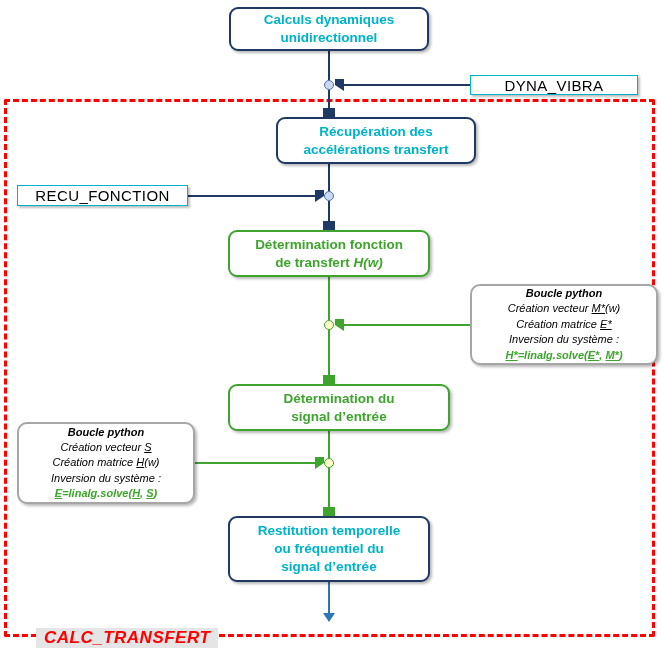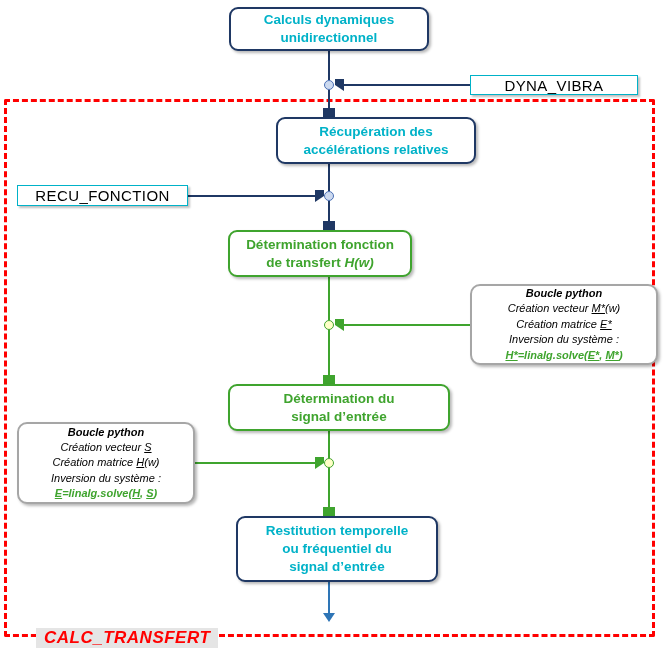--- a/index.html
+++ b/index.html
@@ -107,34 +107,34 @@
   <div class="connector cyellow" style="left:324px; top:320px;"></div>
   <div class="connector cyellow" style="left:324px; top:458px;"></div>
 
   <div class="node navy" style="left:229px; top:7px; width:200px; height:44px;">
     <span>Calculs dynamiques</span>
     <span>unidirectionnel</span>
   </div>
 
   <div class="node navy" style="left:229px; top:117px; width:200px; height:47px;margin-left:47px;">
     <span>Récupération des</span>
-    <span>accélérations relatives</span>
+    <span>accélérations transfert</span>
   </div>
 
-  <div class="node green" style="left:228px; top:230px; width:184px; height:47px;">
+  <div class="node green" style="left:228px; top:230px; width:202px; height:47px;">
     <span>Détermination fonction</span>
     <span><span>de transfert </span><span class="formula-i">H(w)</span></span>
   </div>
 
   <div class="node green" style="left:228px; top:384px; width:222px; height:47px;">
     <span>Détermination du</span>
     <span>signal d’entrée</span>
   </div>
 
-  <div class="node navy" style="left:228px; top:516px; width:202px; height:66px;margin-left:8px;">
+  <div class="node navy" style="left:228px; top:516px; width:202px; height:66px;">
     <span>Restitution temporelle</span>
     <span>ou  fréquentiel du</span>
     <span>signal d’entrée</span>
   </div>
 
   <div class="tag" style="left:470px; top:75px; width:168px; height:20px;">
     <span>DYNA_VIBRA</span>
   </div>
 
   <div class="tag" style="left:17px; top:185px; width:171px; height:21px;">

